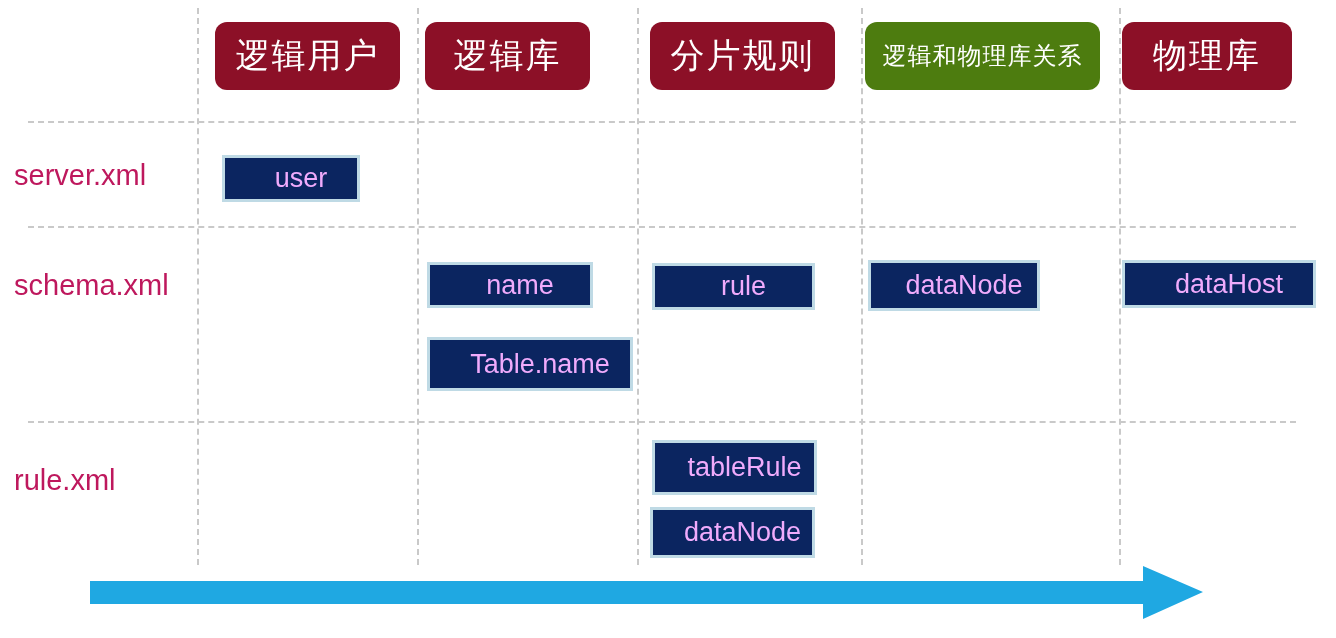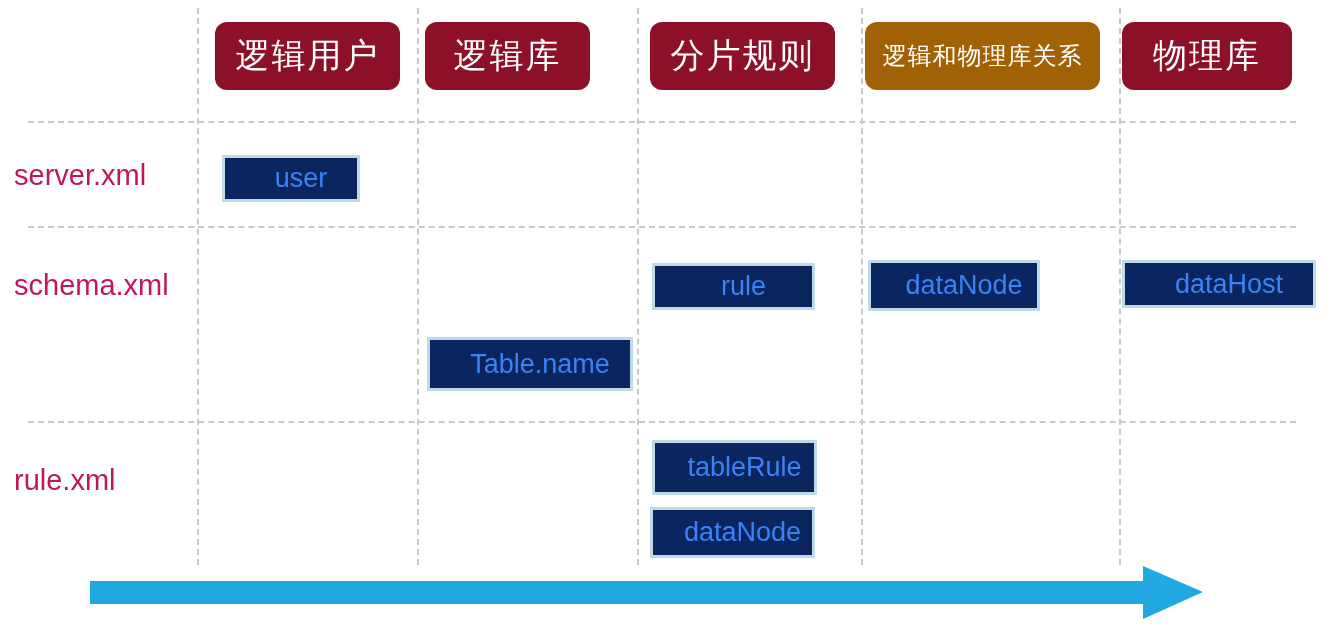--- a/index.html
+++ b/index.html
@@ -20,29 +20,29 @@
   }
   .col-header{
     position:absolute;top:22px;height:68px;
     background:#8C1027;border-radius:12px;
     color:#ffffff;
     display:flex;align-items:center;justify-content:center;
     font-family:Liberation Mono, monospace;
     font-size:34px;letter-spacing:2px;
     box-sizing:border-box;
   }
-  .col-header.olive{background:#a16207;font-size:24px;letter-spacing:1px;}
+  .col-header.olive{background:#4d7c0f;font-size:24px;letter-spacing:1px;}
   .row-label{
     position:absolute;left:14px;
     color:#be185d;font-size:29px;
   }
   .cell-box{
     position:absolute;
     background:#0B2560;border:3px solid #BFDAE5;
-    color:#3b82f6;font-size:27px;
+    color:#f0abfc;font-size:27px;
     display:flex;align-items:center;justify-content:center;
     box-sizing:border-box;
     padding-left:20px;
   }
   .arrow-svg{position:absolute;left:0;top:0;}
 </style>
 </head>
 <body>
 
 <div id="stage">
@@ -61,20 +61,21 @@
   <div class="col-header" style="left:425px;width:165px">逻辑库</div>
   <div class="col-header" style="left:650px;width:185px">分片规则</div>
   <div class="col-header olive" style="left:865px;width:235px">逻辑和物理库关系</div>
   <div class="col-header" style="left:1122px;width:170px">物理库</div>
 
   <div class="row-label" style="top:159px">server.xml</div>
   <div class="row-label" style="top:269px">schema.xml</div>
   <div class="row-label" style="top:464px">rule.xml</div>
 
   <div class="cell-box" style="left:222px;top:155px;width:138px;height:47px">user</div>
+  <div class="cell-box" style="left:427px;top:262px;width:166px;height:46px">name</div>
   <div class="cell-box" style="left:427px;top:337px;width:206px;height:54px">Table.name</div>
   <div class="cell-box" style="left:652px;top:263px;width:163px;height:47px">rule</div>
   <div class="cell-box" style="left:868px;top:260px;width:172px;height:51px">dataNode</div>
   <div class="cell-box" style="left:1122px;top:260px;width:194px;height:48px">dataHost</div>
   <div class="cell-box" style="left:652px;top:440px;width:165px;height:55px">tableRule</div>
   <div class="cell-box" style="left:650px;top:507px;width:165px;height:51px">dataNode</div>
 
   <svg class="arrow-svg" width="1336" height="638" viewBox="0 0 1336 638" aria-hidden="true">
     <polygon points="90,581 1143,581 1143,566 1203,592 1143,619 1143,604 90,604" fill="#1FA8E2"></polygon>
   </svg>

